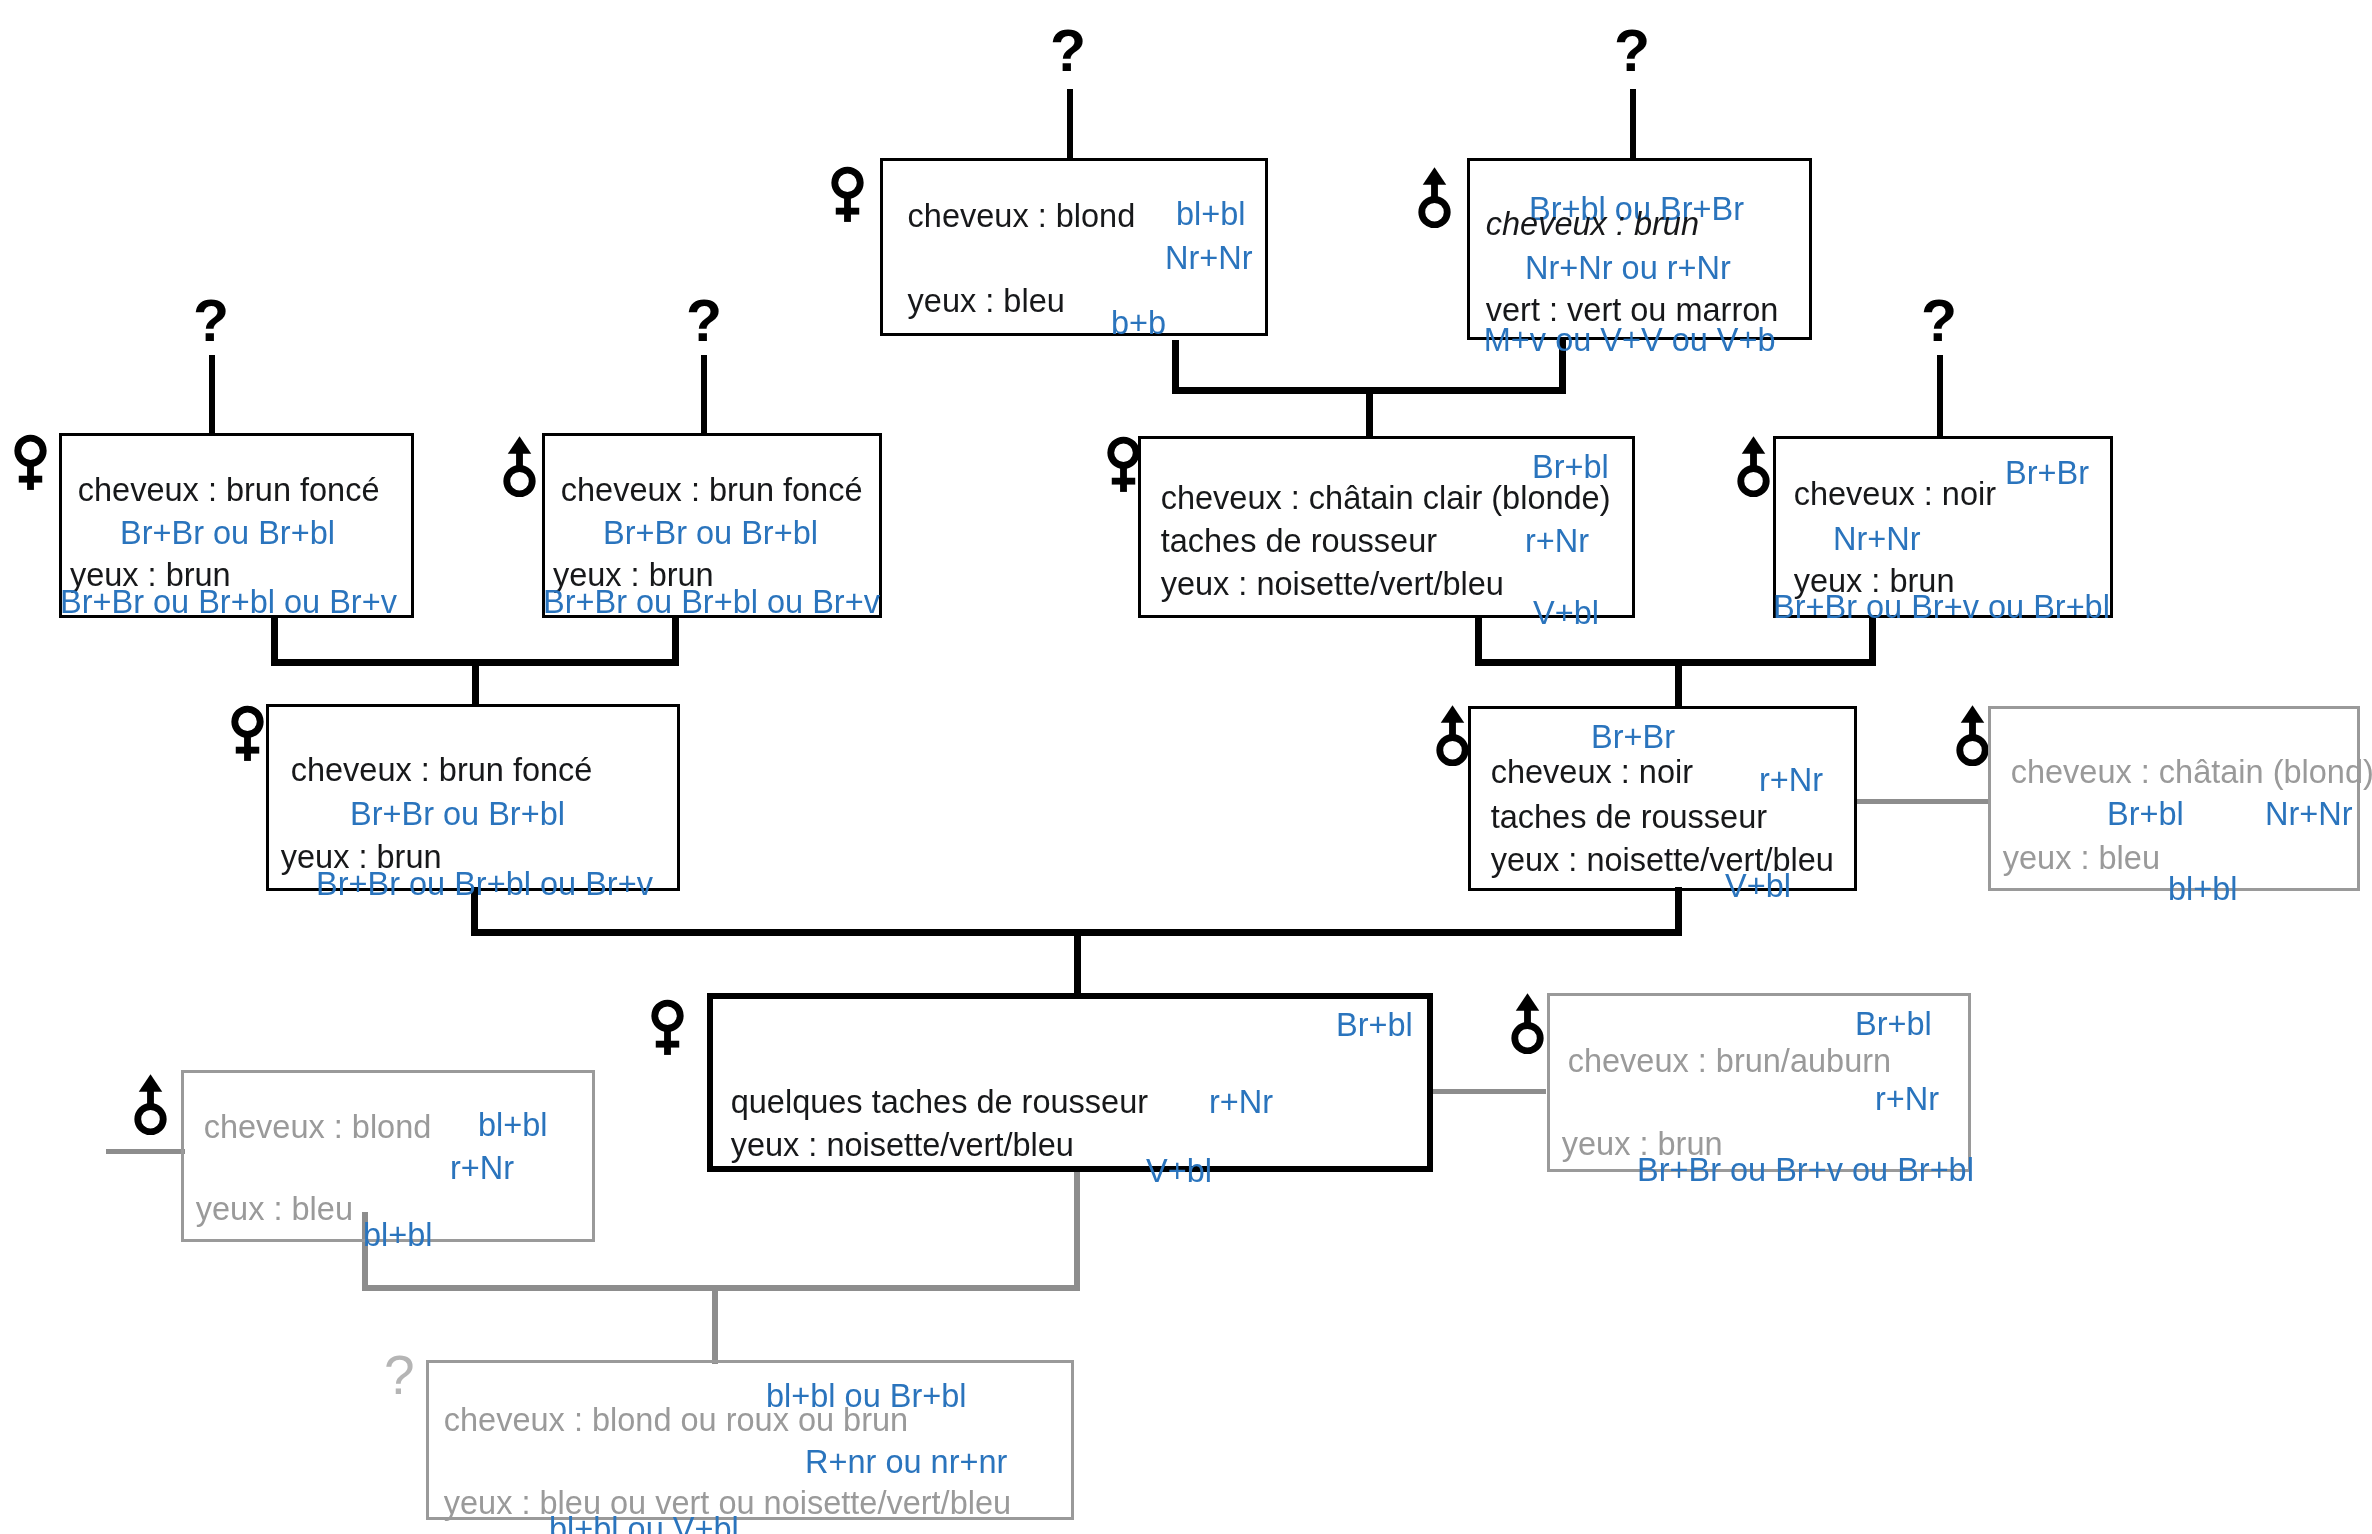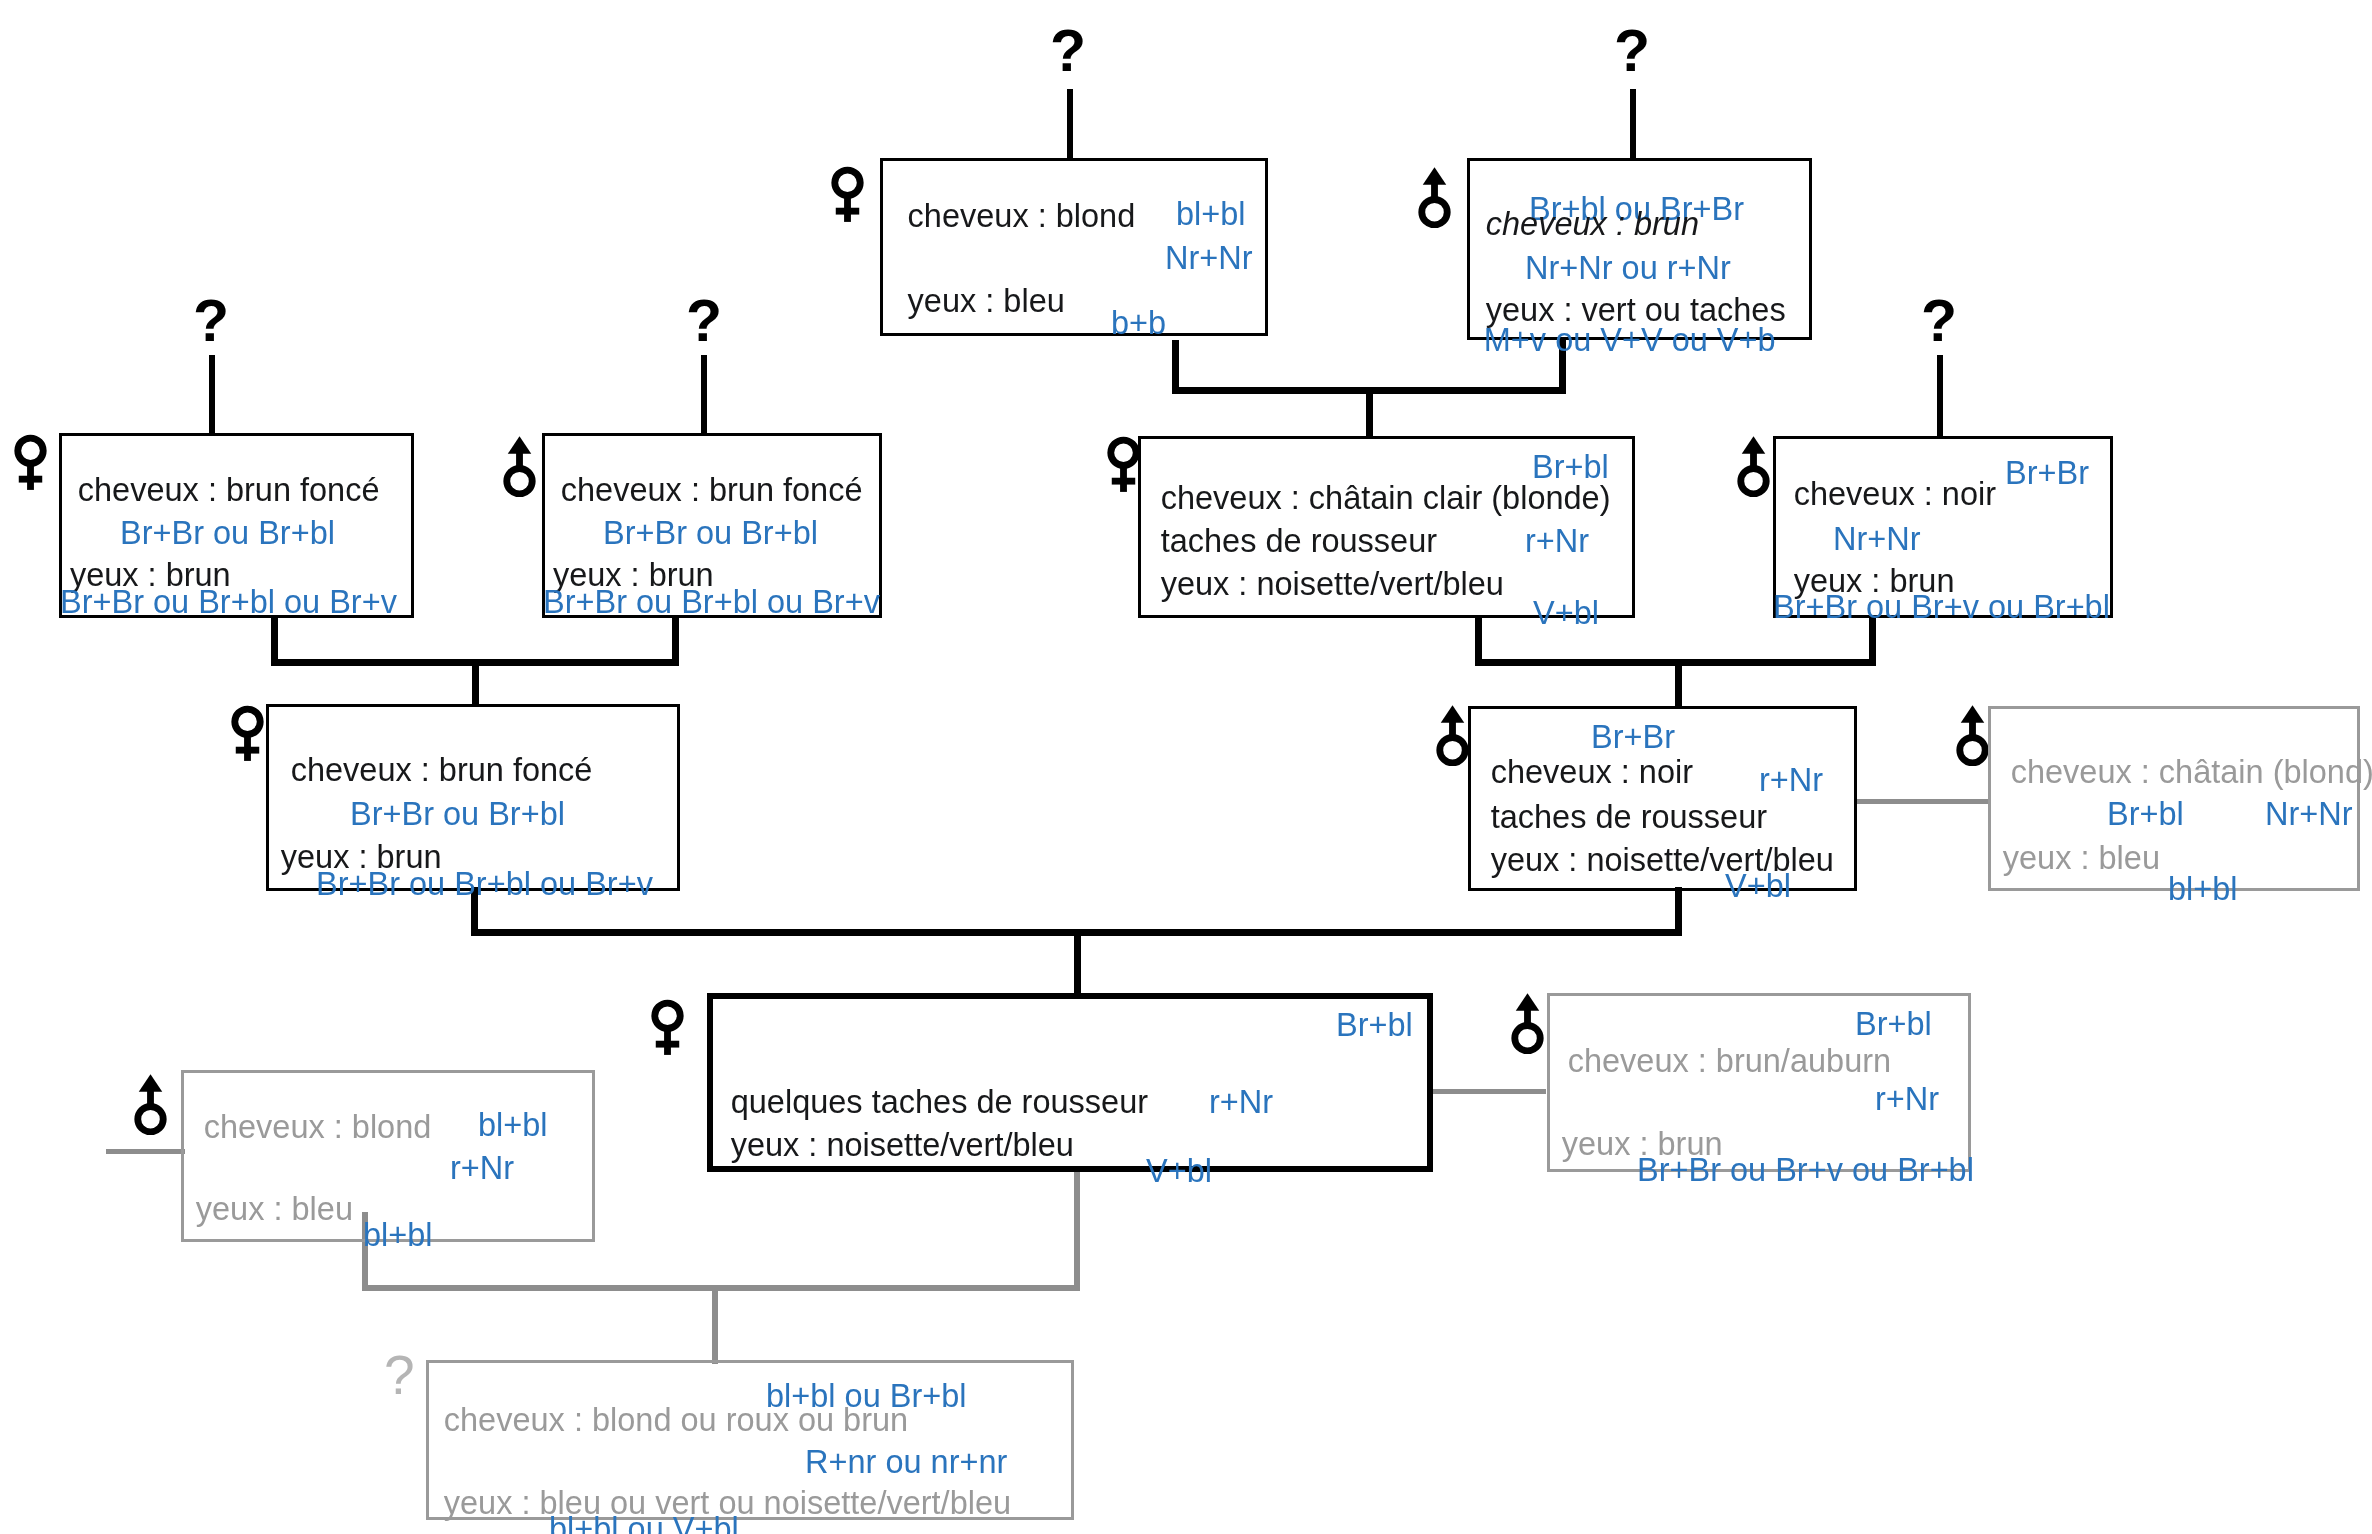--- a/index.html
+++ b/index.html
@@ -88,21 +88,21 @@
     <svg viewBox="0 0 46 62">
         <circle cx="23" cy="46" r="13" fill="none" stroke="#000" stroke-width="7"></circle>
         <line x1="23" y1="33" x2="23" y2="6" stroke="#000" stroke-width="7"></line>
         <polygon points="23,0 35,18 11,18" fill="#000"></polygon>
       </svg>
   </div>
   <div class="box solid" style="left:1467px;top:158px;width:345px;height:182px;">
     <div class="geno" style="left:59px;top:11.8px;margin-top:20px;">Br+bl ou Br+Br</div>
     <div class="pheno" style="left:15.8px;top:47px;font-style:italic;">cheveux : brun</div>
     <div class="geno" style="left:55px;top:91px;">Nr+Nr ou r+Nr</div>
-    <div class="pheno" style="left:15.8px;top:133px;">yeux : vert ou taches</div>
+    <div class="pheno" style="left:15.8px;top:133px;">vert : vert ou marron</div>
     <div class="geno" style="left:13.8px;top:163px;">M+v ou V+V ou V+b</div>
   </div>
 
   <div class="qmark" style="left:193px;top:292px;">?</div>
   <div class="sym" style="left:7.9px;top:433px;">
     <svg viewBox="0 0 46 62">
         <circle cx="23" cy="18" r="13" fill="none" stroke="#000" stroke-width="7"></circle>
         <line x1="23" y1="31" x2="23" y2="58" stroke="#000" stroke-width="7"></line>
         <line x1="11" y1="47" x2="35" y2="47" stroke="#000" stroke-width="7"></line>
       </svg>

